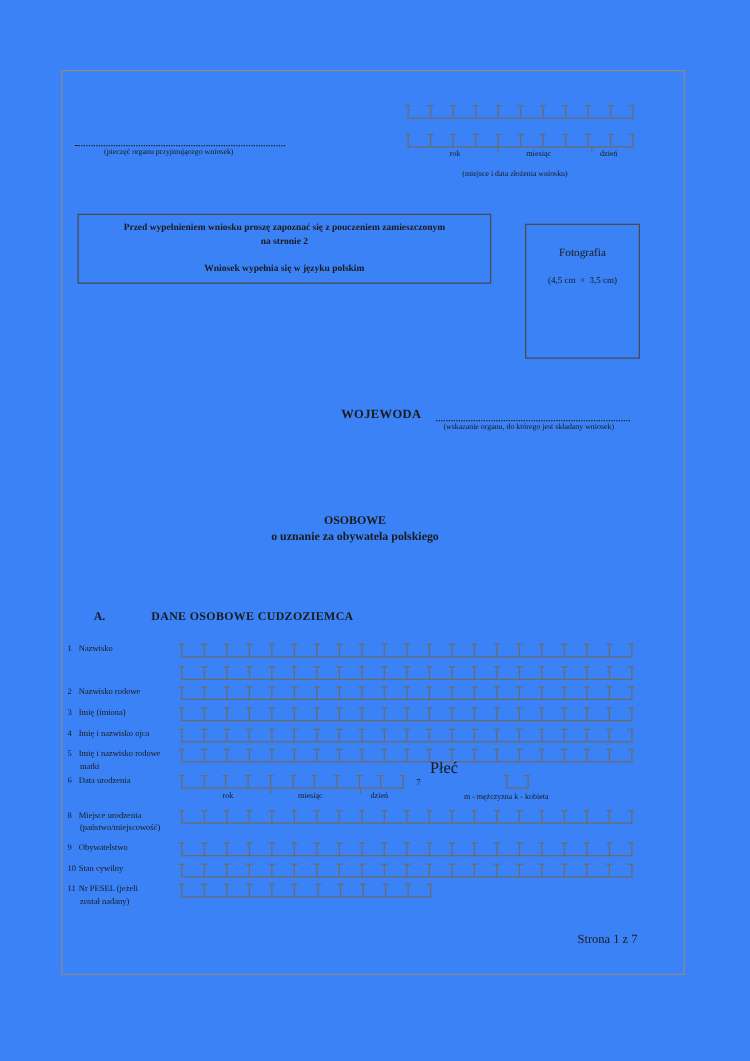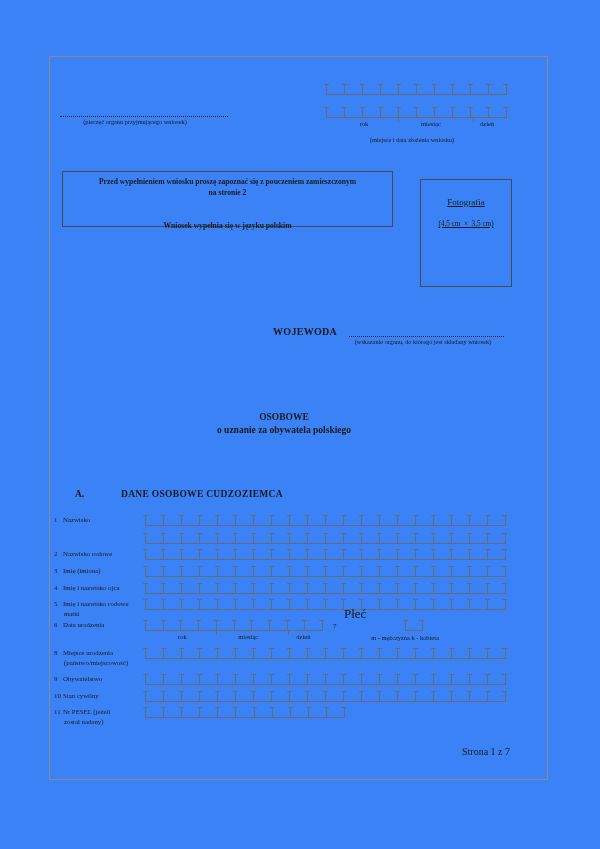--- a/index.html
+++ b/index.html
@@ -34,25 +34,25 @@
   .vtick{position:absolute; width:1px; height:4px; background:var(--line);}
   .datelabels{position:absolute; height:8px; font-size:6.5px;}
   .datelabels span{position:absolute; transform:translateX(-50%); white-space:nowrap;}
   .dl-rok{left:21%;} .dl-mies{left:58%;} .dl-dzien{left:89%;}
   
   .notice{
     left:62px; top:171px; width:331px; height:56px; box-sizing:border-box;
     border:1px solid var(--box); text-align:center; font-weight:bold;
     font-size:7.6px; line-height:10.5px; padding-top:5px;
   }
-  .notice .gap{margin-top:23px;}
+  .notice .gap{margin-top:12px;}
   
   .photo{
     left:420px; top:179px; width:92px; height:108px; box-sizing:border-box;
-    border:1px solid var(--box); text-align:center;text-decoration:underline;
+    border:1px solid var(--box); text-align:center;
   }
   .photo .ptitle{margin-top:17px; font-size:9px;}
   .photo .psize{margin-top:13px; font-size:7.2px; white-space:pre;}
   
   .woj{left:273px; top:326px; font-size:10px; font-weight:bold; letter-spacing:0.3px;}
   .wojdots{left:349px; top:328px; width:155px; height:8px;}
   .wojcap{left:339px; top:338px; width:168px;}
   
   .title{left:49px; top:411px; width:470px; text-align:center; font-weight:bold;
          font-size:9.5px; line-height:13px;}

